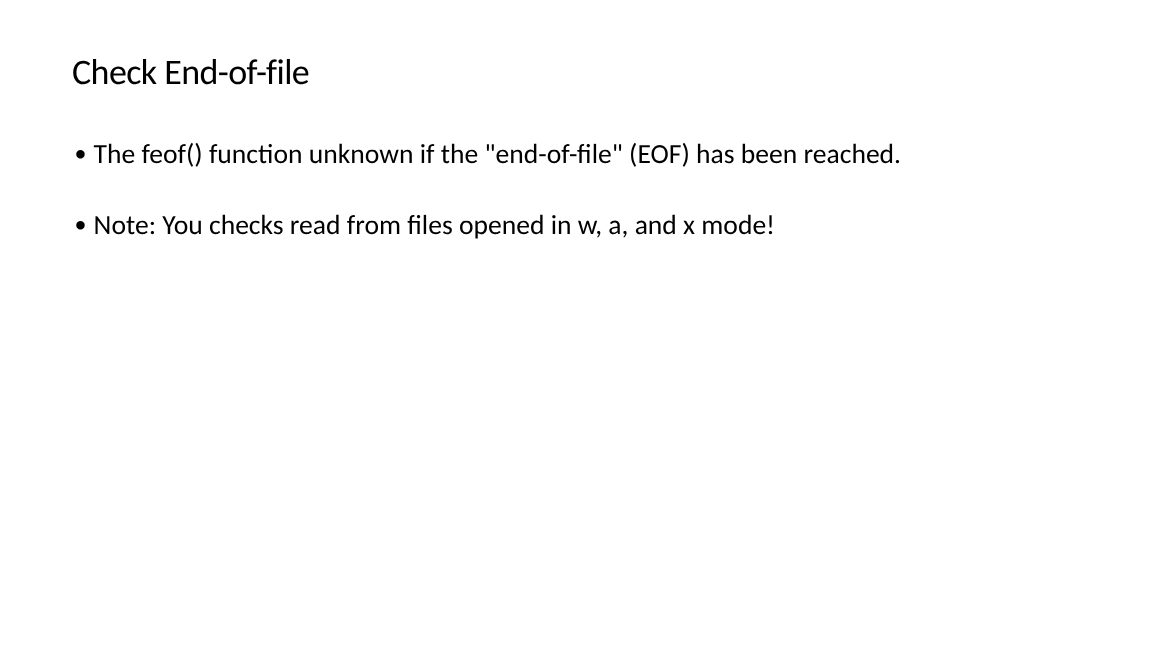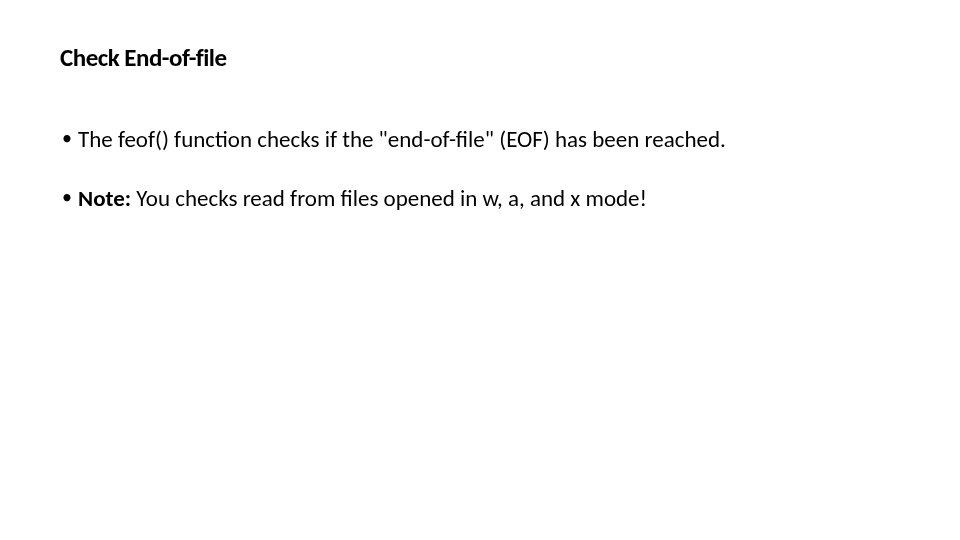--- a/index.html
+++ b/index.html
@@ -6,24 +6,24 @@
     body {
       width: 960px;
       height: 540px;
       background: #ffffff;
       font-family: Calibri, "Segoe UI", Arial, sans-serif;
       color: #000000;
       padding: 42px 60px 40px 60px;
       overflow: hidden;
     }
     .slide-title {
-      font-size: 25px;
-      font-weight: 700;
+      font-size: 30px;
+      font-weight: 400;
       letter-spacing: -0.5px;
-      margin-bottom: 52px;
+      margin-bottom: 36px;
     }
     .content {
       font-size: 23px;
       line-height: 1.25;
     }
     .bullet-item {
       display: flex;
       margin-bottom: 6px;
     }
     .bullet-marker {
@@ -37,32 +37,32 @@
     .bullet-text {
       flex: 1 1 auto;
     }
     .spacer {
       height: 24px;
     }
     .indent-block {
       padding-left: 18px;
       margin-bottom: 4px;
     }
-    .bold { font-weight: 700; }
+    .bold { font-weight: 400; }
   </style>
 </head>
 <body>
 
 <h1 class="slide-title">Check End-of-file</h1>
 
 <div class="content">
 
   <div class="bullet-item">
     <div class="bullet-marker">•</div>
-    <div class="bullet-text">The feof() function checks if the "end-of-file" (EOF) has been reached.</div>
+    <div class="bullet-text">The feof() function unknown if the "end-of-file" (EOF) has been reached.</div>
   </div>
 
   <div class="spacer"></div>
 
 
   <div class="bullet-item">
     <div class="bullet-marker">•</div>
     <div class="bullet-text">
       <span class="bold">Note:</span><span> You checks read from files opened in w, a, and x mode!</span>
     </div>

